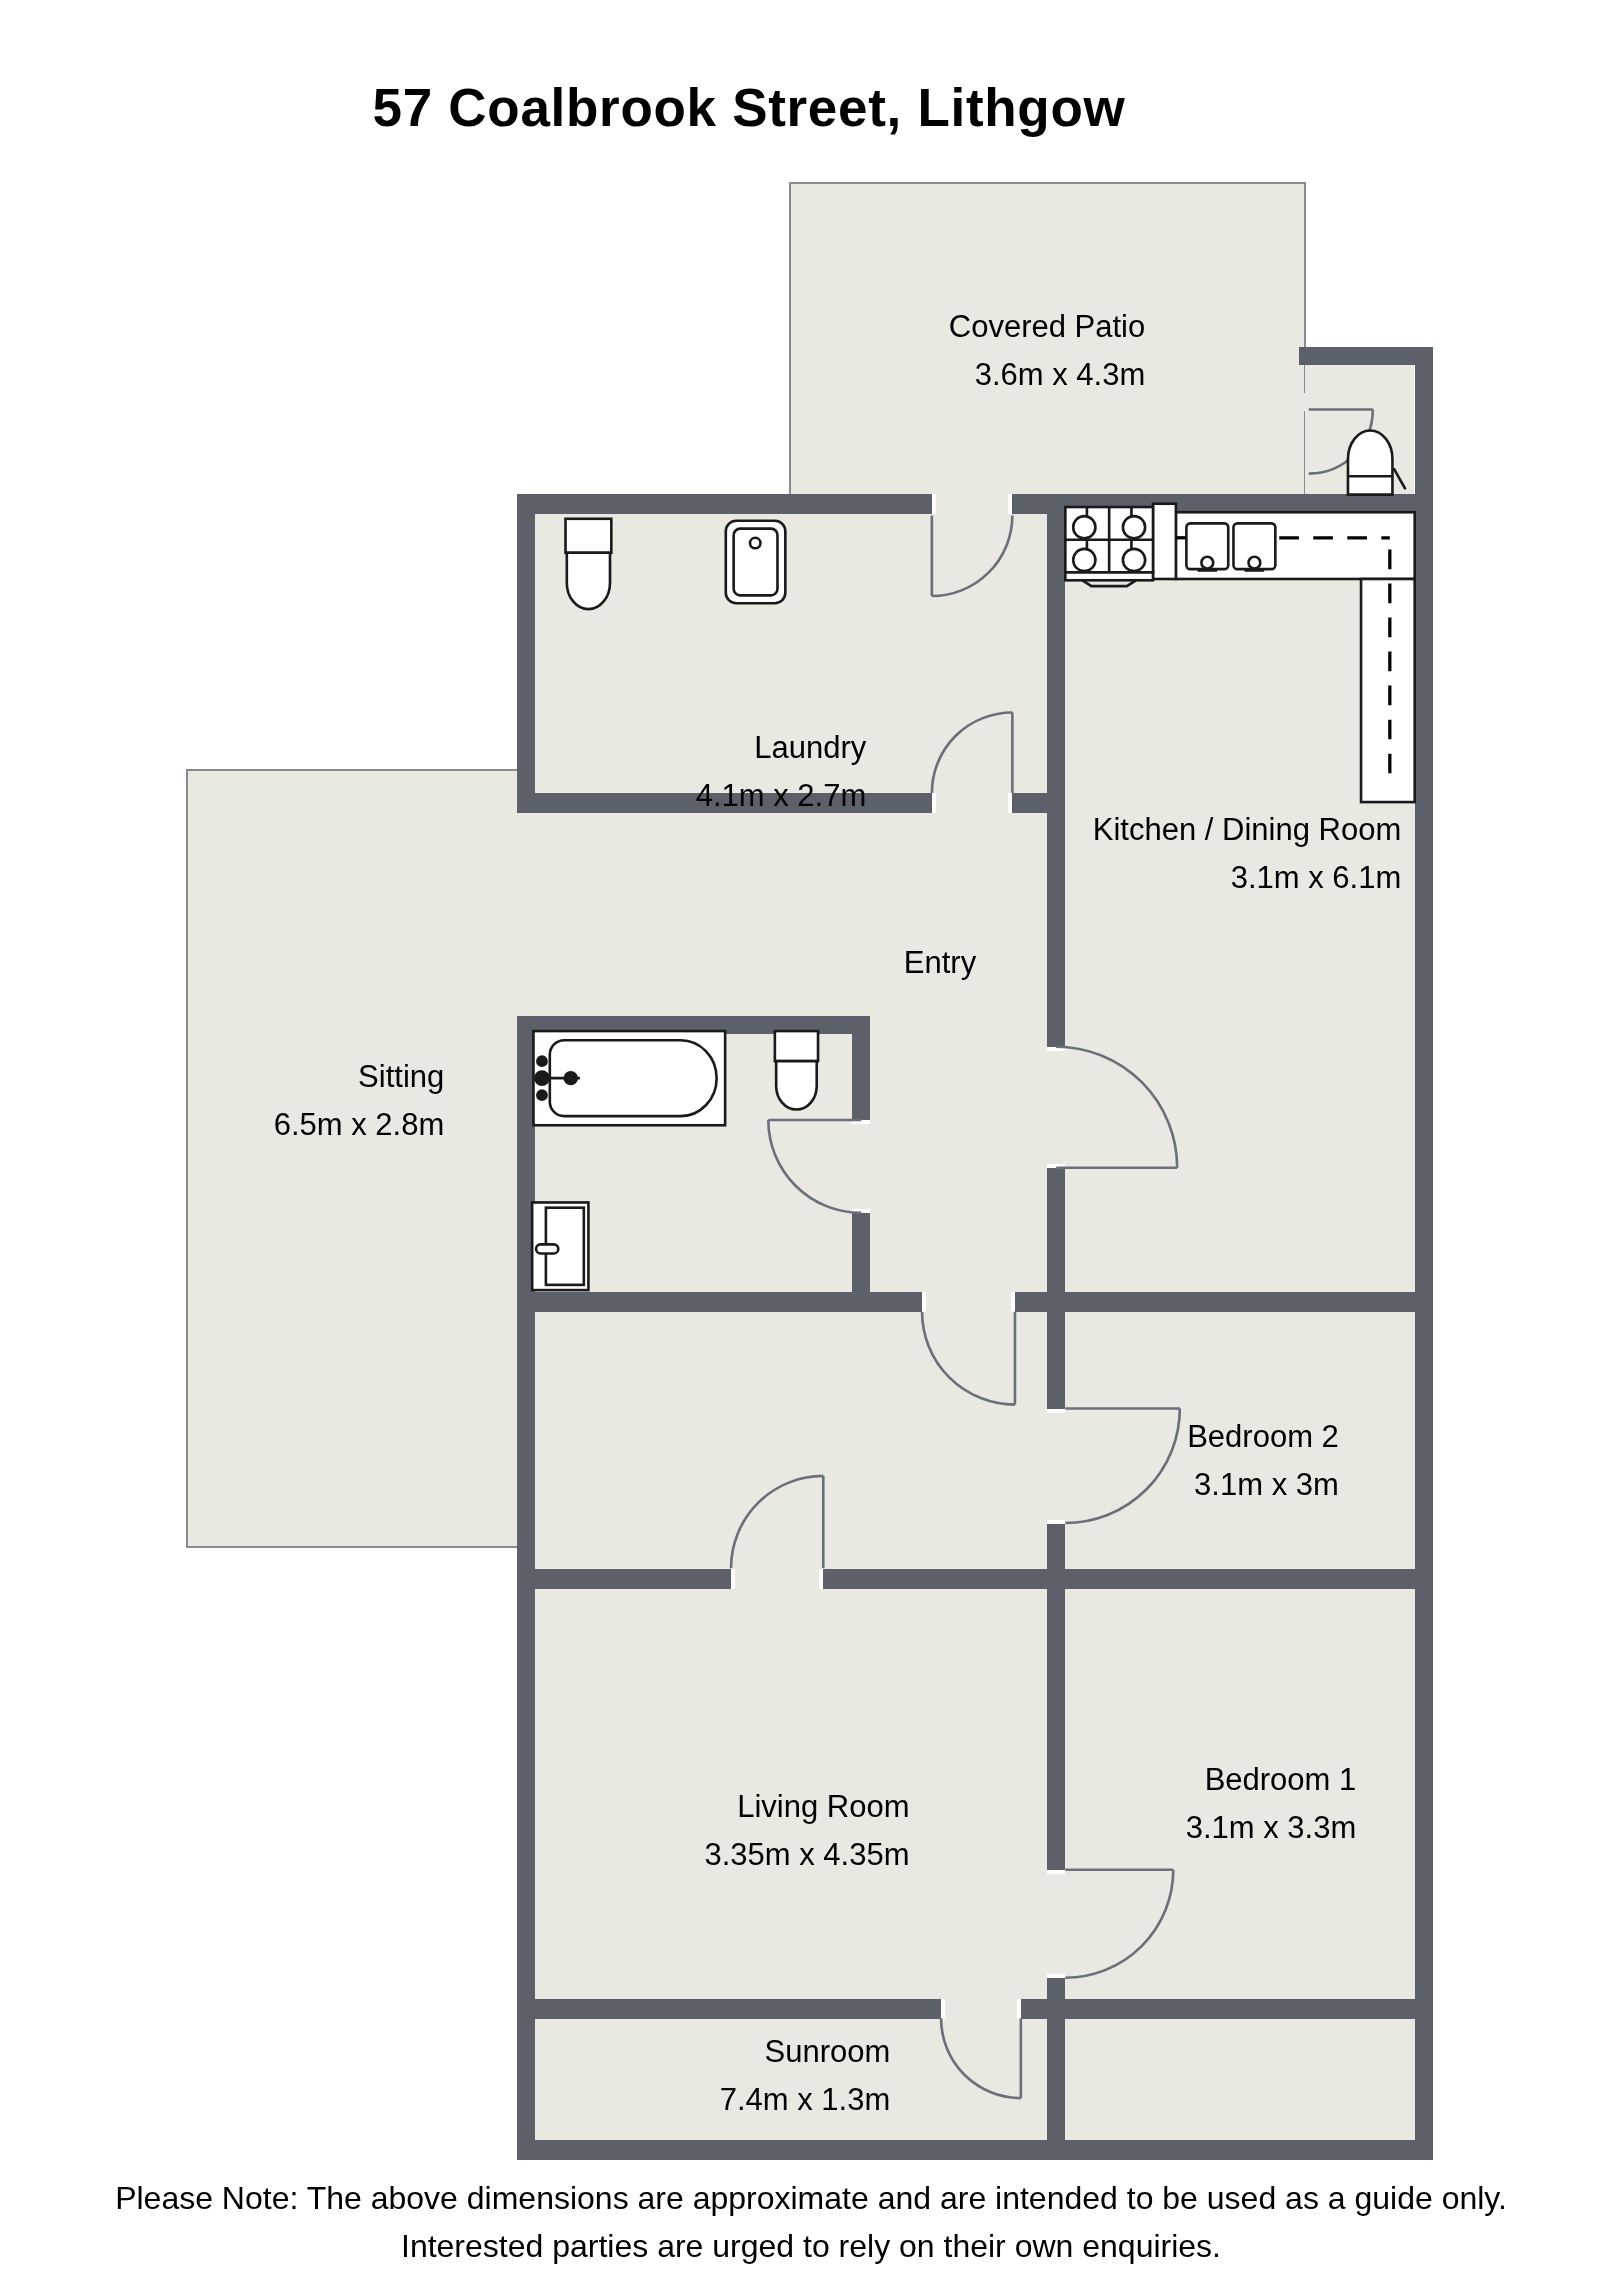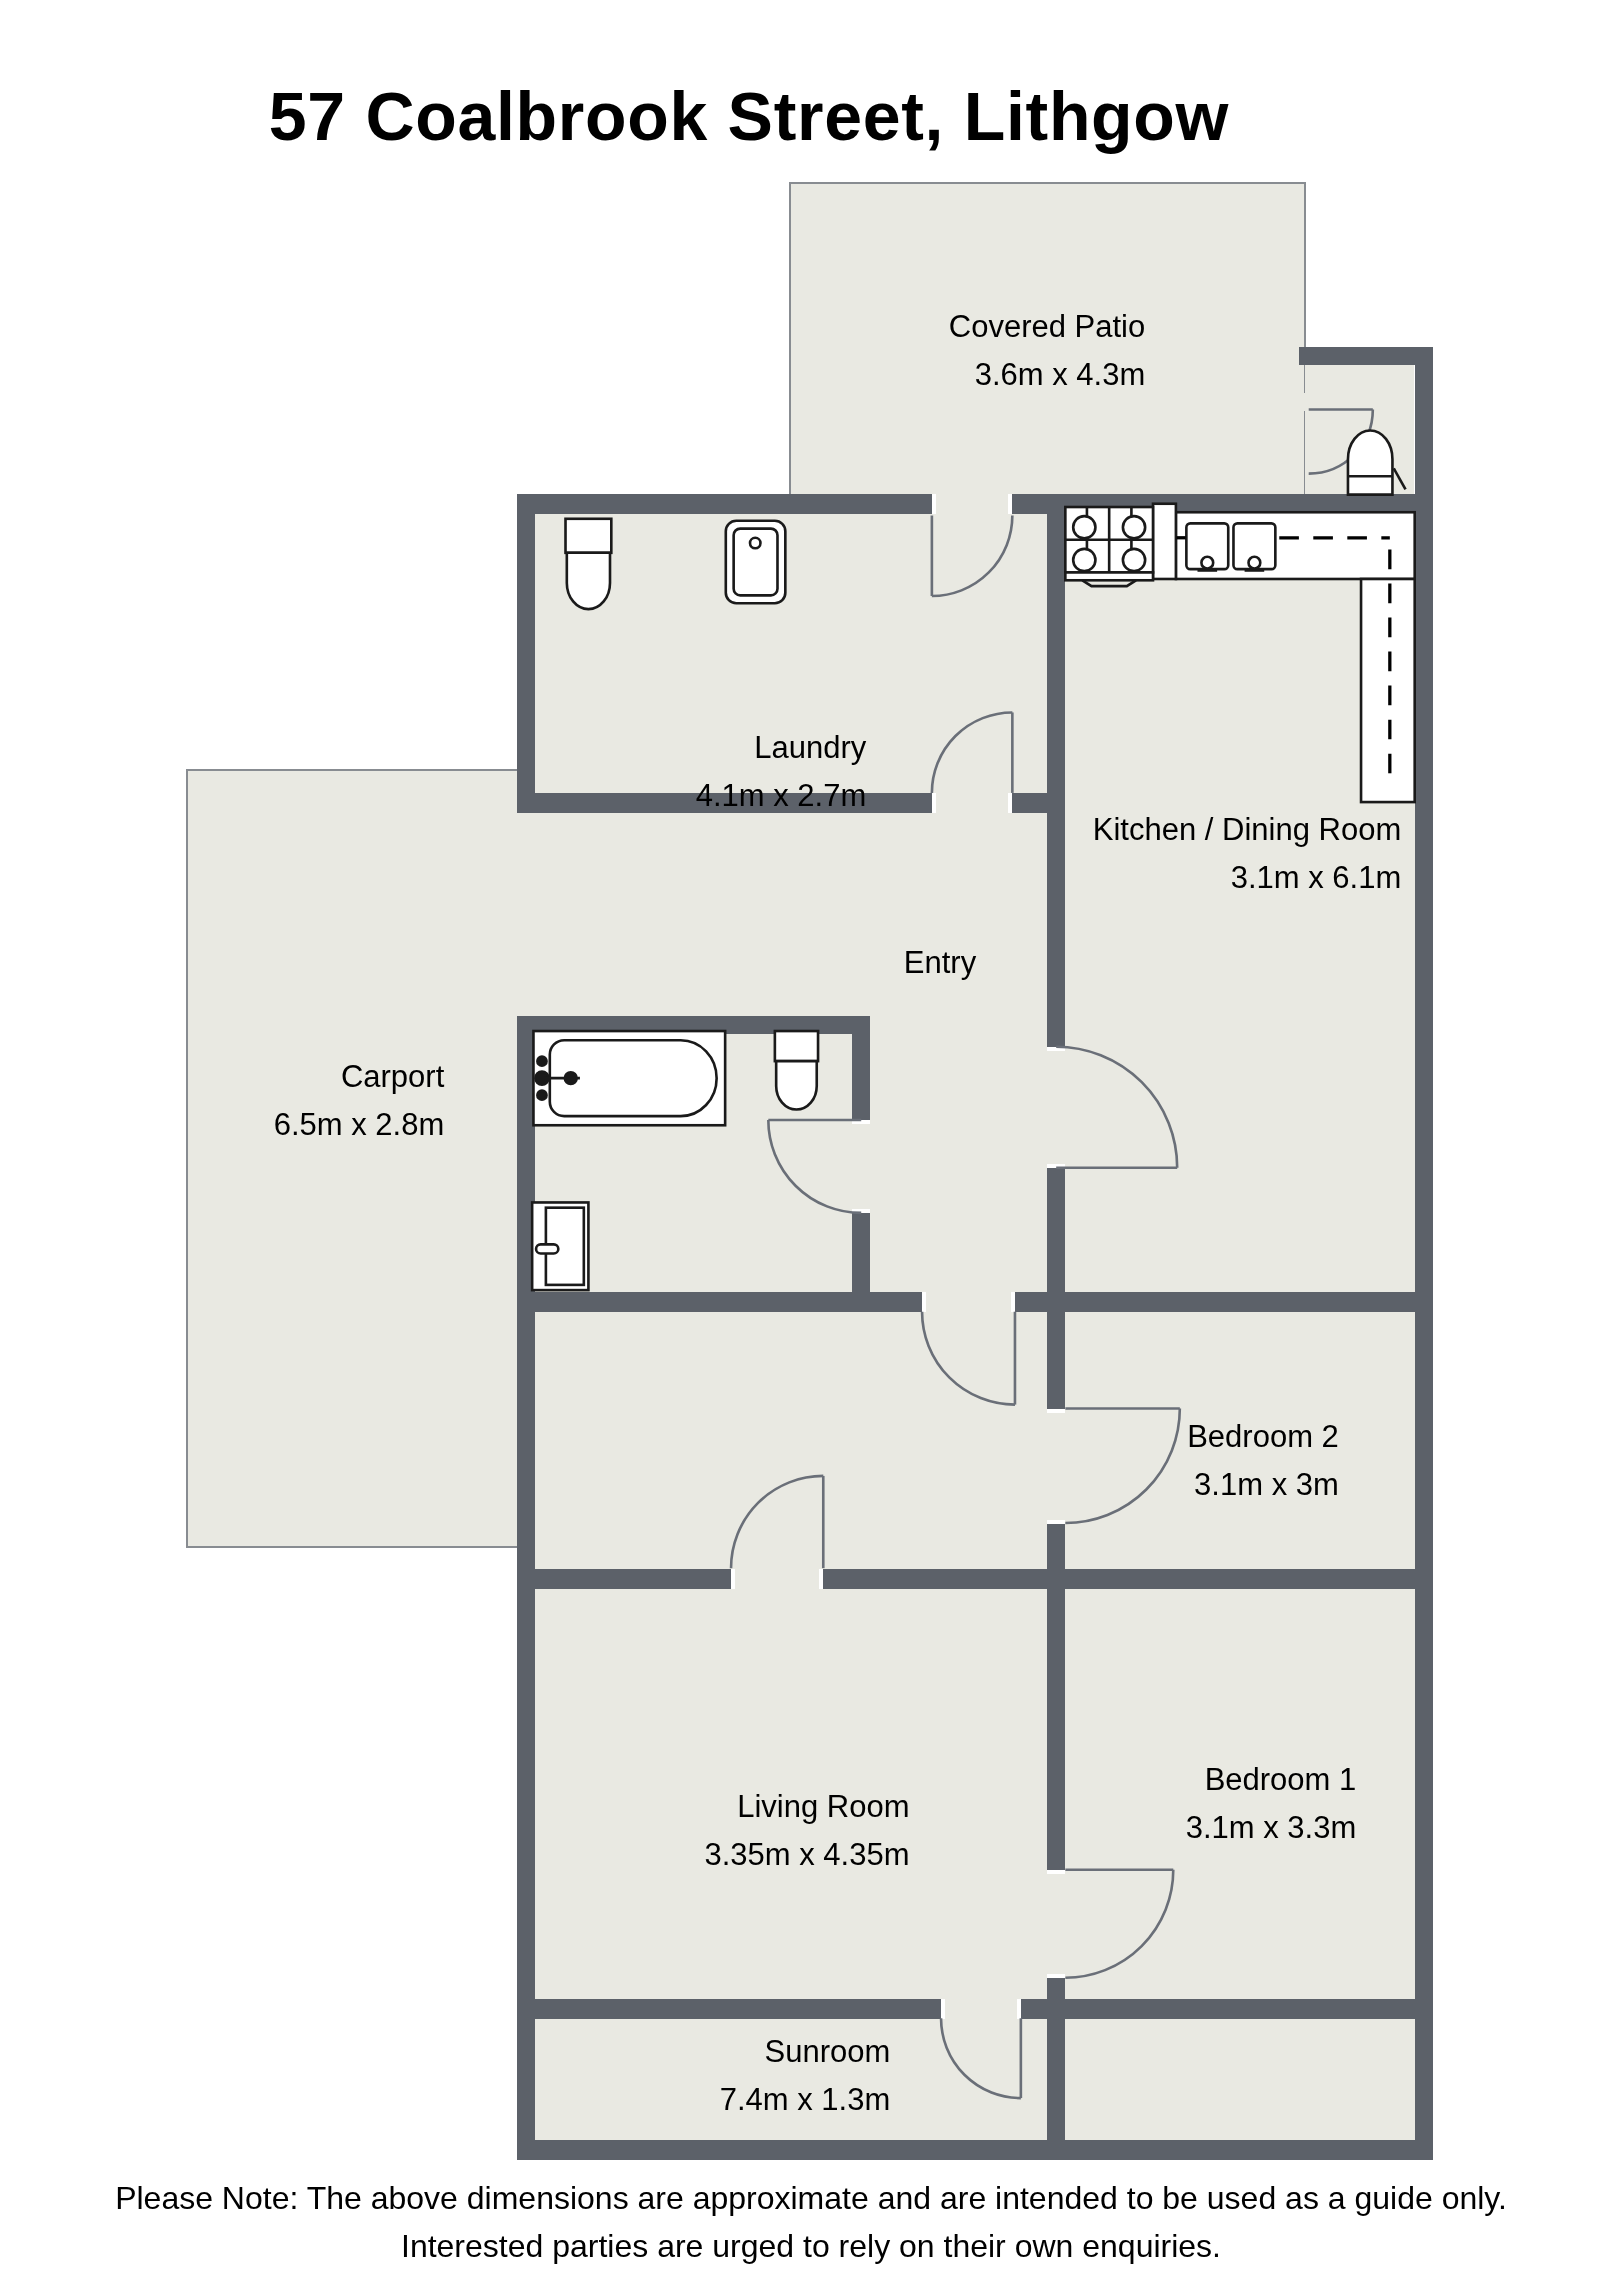--- a/index.html
+++ b/index.html
@@ -1,19 +1,19 @@
 <!DOCTYPE html>
 <html style="font-size:10.5px"><head>
 <meta charset="utf-8">
 <style>
   html,body{margin:0;padding:0;background:#fff;}
   .page{position:relative;width:1623px;height:2295px;background:#ffffff;overflow:hidden;
         font-family:"Liberation Sans",sans-serif;color:#000;}
   .title{position:absolute;left:749px;top:77px;transform:translateX(-50%);
-         font-size:68px;font-weight:bold;letter-spacing:0.7px;white-space:nowrap;z-index:6;}
+         font-size:53px;font-weight:bold;letter-spacing:0.7px;white-space:nowrap;z-index:6;}
   
   .fill{position:absolute;background:#e9e9e2;z-index:1;}
   .outlined{border:2.6px solid #888c91;box-sizing:border-box;}
   
   .wall{position:absolute;background:#5c6169;z-index:3;}
   
   .op-h{position:absolute;background:#e9e9e2;z-index:4;border-left:4.6px solid #fff;border-right:4.6px solid #fff;box-sizing:border-box;}
   .op-v{position:absolute;background:#e9e9e2;z-index:4;border-top:4.6px solid #fff;border-bottom:4.6px solid #fff;box-sizing:border-box;}
   .op-plain{position:absolute;background:#e9e9e2;z-index:4;}
   svg.overlay{position:absolute;left:0;top:0;z-index:5;}
@@ -180,21 +180,21 @@
   </div>
   <div class="room-label" style="left:781px;top:772px;">
     <div>Laundry</div>
     <div>4.1m x 2.7m</div>
   </div>
   <div class="room-label" style="left:1247px;top:854px;">
     <div>Kitchen / Dining Room</div>
     <div>3.1m x 6.1m</div>
   </div>
   <div class="room-label" style="left:359px;top:1101px;">
-    <div>Carport</div>
+    <div>Sitting</div>
     <div>6.5m x 2.8m</div>
   </div>
   <div class="room-label" style="left:940px;top:963px;">
     <div>Entry</div>
   </div>
   <div class="room-label" style="left:1263px;top:1421px;margin-top:40px;">
     <div>Bedroom 2</div>
     <div>3.1m x 3m</div>
   </div>
   <div class="room-label" style="left:807px;top:1831px;">

